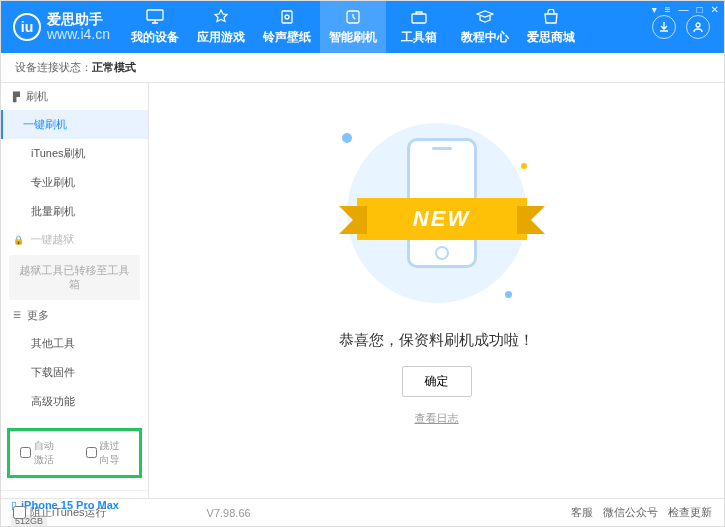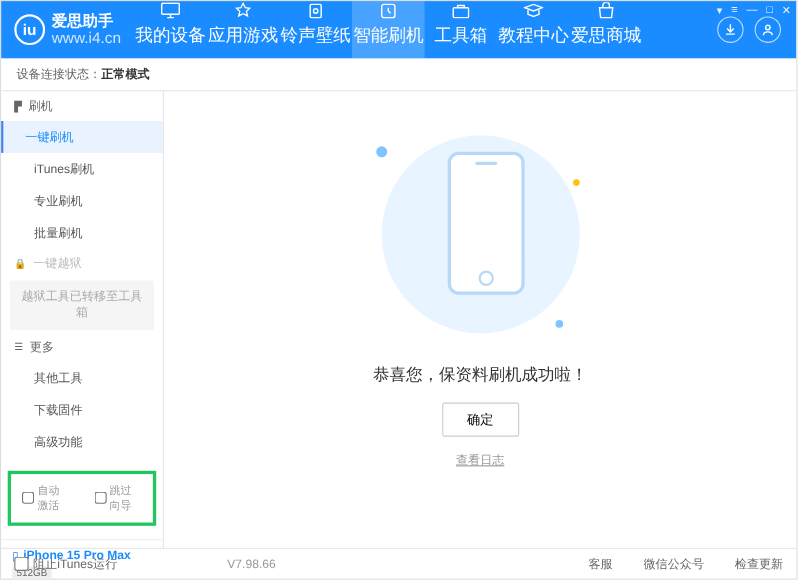--- a/index.html
+++ b/index.html
@@ -4,21 +4,21 @@
 <style>
 * { margin: 0; padding: 0; box-sizing: border-box; font-family: "Microsoft YaHei", sans-serif; }
 body { width: 725px; height: 527px; background: #fff; overflow: hidden; border: 1px solid #ddd; }
 .header { height: 52px; background: #1a8cff; display: flex; align-items: center; color: #fff; }
 .logo-area { display: flex; align-items: center; padding: 0 12px; }
 .logo-icon { width: 28px; height: 28px; border: 2px solid #fff; border-radius: 50%; display: flex; align-items: center; justify-content: center; font-weight: bold; font-size: 14px; margin-right: 6px; }
 .logo-text { display: flex; flex-direction: column; line-height: 1.1; }
 .logo-title { font-size: 14px; font-weight: bold; }
 .logo-url { font-size: 14px; opacity: 0.8; }
 .nav { display: flex; flex: 1; height: 100%; }
-.nav-item { width: 66px; display: flex; flex-direction: column; align-items: center; justify-content: flex-start; font-size: 16px; cursor: pointer; }
+.nav-item { width: 66px; display: flex; flex-direction: column; align-items: center; justify-content: center; font-size: 12px; cursor: pointer; font-weight: bold; }
 .nav-item.active { background: rgba(255,255,255,0.2); }
 .nav-icon { width: 20px; height: 18px; margin-bottom: 3px; display: flex; align-items: center; justify-content: center; }
 .window-controls { position: absolute; top: 4px; right: 6px; display: flex; gap: 8px; font-size: 10px; }
 .win-ctrl { cursor: pointer; opacity: 0.9; }
 .header-right { display: flex; align-items: center; gap: 10px; padding-right: 14px; }
 .circle-btn { width: 24px; height: 24px; border: 1.5px solid rgba(255,255,255,0.7); border-radius: 50%; display: flex; align-items: center; justify-content: center; cursor: pointer; }
 .status-bar { height: 30px; border-bottom: 1px solid #e5e5e5; display: flex; align-items: center; padding: 0 14px; font-size: 11px; color: #666; }
 .status-mode { color: #333; font-weight: bold; }
 .content { display: flex; height: calc(100% - 52px - 30px - 28px); }
 .sidebar { width: 148px; border-right: 1px solid #e5e5e5; display: flex; flex-direction: column; font-size: 11px; }
@@ -47,21 +47,21 @@
 .ribbon::after { right: -18px; border-right-color: transparent; }
 .dot { position: absolute; border-radius: 50%; }
 .d1 { width: 10px; height: 10px; background: #7fc3ff; top: 20px; left: 5px; }
 .d2 { width: 6px; height: 6px; background: #ffc107; top: 50px; right: 10px; }
 .d3 { width: 7px; height: 7px; background: #7fc3ff; bottom: 15px; right: 25px; }
 .success-text { font-size: 15px; color: #333; margin-top: 18px; }
 .ok-btn { margin-top: 16px; padding: 6px 22px; border: 1px solid #ccc; background: #fff; font-size: 12px; cursor: pointer; border-radius: 2px; }
 .log-link { margin-top: 14px; font-size: 11px; color: #999; cursor: pointer; text-decoration: underline; text-align: center; }
 .footer { height: 28px; border-top: 1px solid #e5e5e5; display: flex; align-items: center; padding: 0 12px; font-size: 11px; color: #666; }
 .footer-cb { display: flex; align-items: center; gap: 4px; }
-.footer-right { margin-left: auto; display: flex; gap: 28px; }
+.footer-right { margin-left: auto; display: flex; gap: 10px; }
 .footer-link { cursor: pointer; }
 .version { margin-left: 100px; color: #999; }
 </style>
 </head>
 <body>
 
 <div class="header">
   <div class="logo-area">
     <div class="logo-icon">iu</div>
     <div class="logo-text">
@@ -202,20 +202,21 @@
     </div>
   </div>
 
   <div class="main">
     <div class="phone-illust">
       <div class="circle-bg"></div>
       <div class="dot d1"></div>
         <div class="dot d2"></div>
         <div class="dot d3"></div>
       <div class="phone"></div>
+      <div class="ribbon">NEW</div>
     </div>
     <div class="success-text">恭喜您，保资料刷机成功啦！</div>
     <button class="ok-btn">确定</button>
     <div class="log-link">查看日志</div>
   </div>
 </div>
 
 <div class="footer">
   <label class="footer-cb">
       <input type="checkbox" style="">

